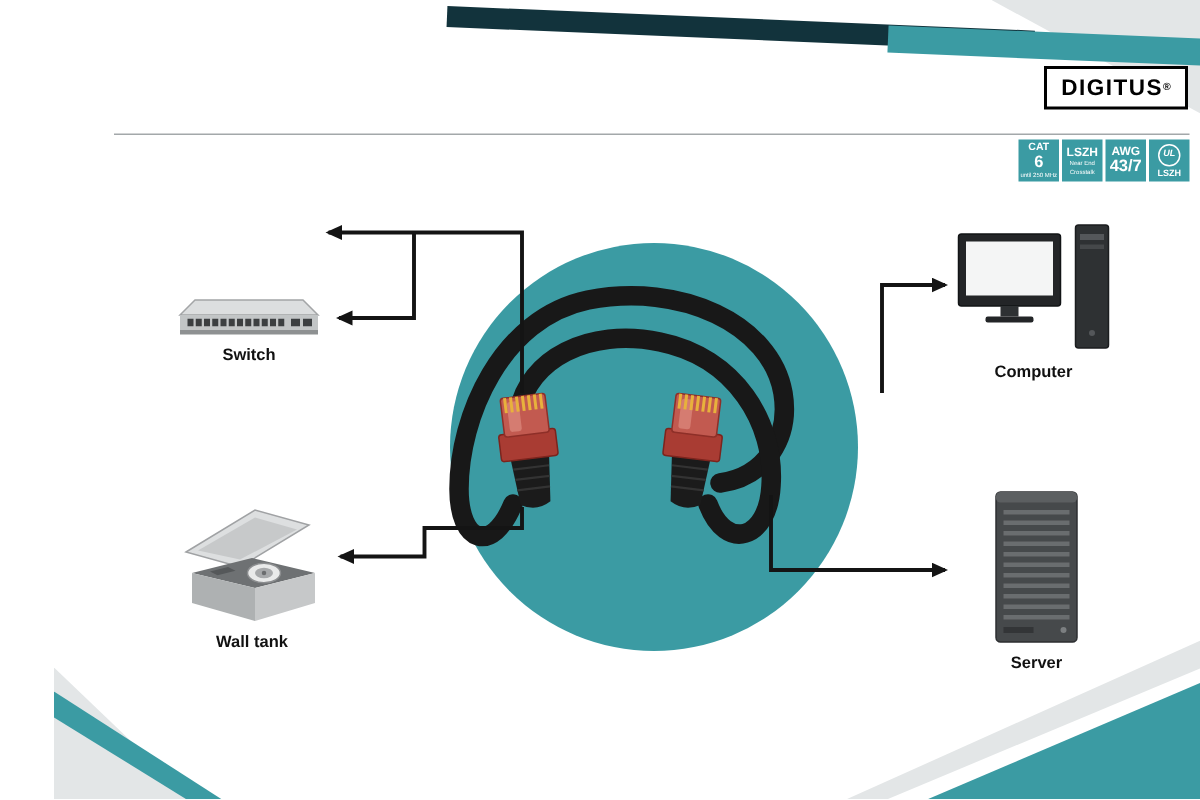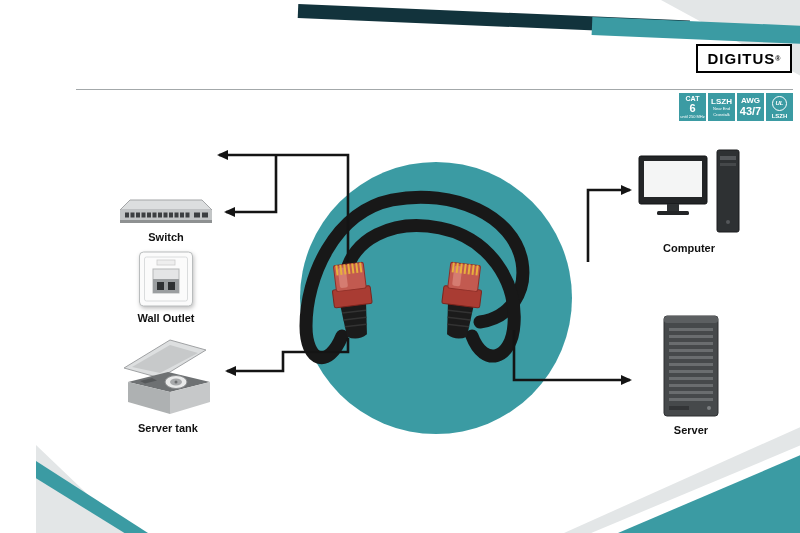--- a/index.html
+++ b/index.html
@@ -59,21 +59,21 @@
 
   .device{position:absolute;text-align:center;}
   .device svg{display:block;margin:0 auto;}
   .device-label{font-size:11px;font-weight:bold;color:#111;margin-top:4px;}
   .dev-router{left:80px;top:142px;width:100px;}
   .dev-switch{left:78px;top:197px;width:104px;}
   .dev-wall{left:86px;top:250px;width:88px;}
   .dev-wall svg{filter:drop-shadow(1px 2px 2px rgba(0,0,0,0.25));}
   .dev-floor{left:82px;top:332px;width:100px;}
   .dev-computer{left:598px;top:148px;width:110px;}
-  .dev-server{left:622px;top:314px;width:66px;text-align:center;}
+  .dev-server{left:622px;top:326px;width:66px;text-align:center;}
 </style>
 </head>
 <body>
 
 <div id="page">
 
   <div class="deco deco-top-gray"></div>
   <div class="deco deco-top-dark"></div>
   <div class="deco deco-top-teal"></div>
   <div class="deco deco-bl-gray"></div>
@@ -171,46 +171,34 @@
           <rect x="56.5" y="15.5" width="4" height="5"></rect>
         <rect x="62" y="15.5" width="4" height="5"></rect>
           <rect x="67.5" y="15.5" width="4" height="5"></rect>
         <rect x="76" y="15.5" width="6" height="5"></rect>
           <rect x="84" y="15.5" width="6" height="5"></rect>
       </g>
     </svg>
     <div class="device-label">Switch</div>
   </div>
 
-  <div class="device dev-wall">
-    <svg width="56" height="58" viewBox="0 0 56 58">
-      <rect x="1.5" y="2" width="53" height="54" rx="4" fill="#fbfbfb" stroke="#b9bcbd" stroke-width="1"></rect>
-      <rect x="6.5" y="7" width="43" height="44" rx="2" fill="none" stroke="#dadcdd" stroke-width="1"></rect>
-      <rect x="19" y="10" width="18" height="5" fill="#eeeeee" stroke="#cccccc" stroke-width="0.8"></rect>
-      <rect x="15" y="19" width="26" height="24" fill="#e4e5e6" stroke="#b5b7b8" stroke-width="1"></rect>
-      <polygon points="15,29 41,29 41,43 15,43" fill="#9b9ea0"></polygon>
-      <rect x="19" y="32" width="7" height="8" fill="#2f3133"></rect>
-      <rect x="30" y="32" width="7" height="8" fill="#2f3133"></rect>
-    </svg>
-    <div class="device-label">Wall Outlet</div>
-  </div>
 
   <div class="device dev-floor">
     <svg width="96" height="86" viewBox="0 0 96 86">
       <polygon points="4,36 50,8 86,18 40,46" fill="#dddfe0" stroke="#a0a2a4" stroke-width="1"></polygon>
       <polygon points="12,35 50,13 78,21 40,41" fill="#c7c9ca"></polygon>
       <polygon points="8,50 48,40 90,50 50,60" fill="#6e7173"></polygon>
       <polygon points="8,50 50,60 50,82 8,70" fill="#aeb1b2"></polygon>
       <polygon points="50,60 90,50 90,70 50,82" fill="#c6c8c9"></polygon>
       <polygon points="20,49 32,46 37,48.5 25,51.5" fill="#55585a"></polygon>
       <ellipse cx="56" cy="50" rx="11" ry="6.5" fill="#e9eaea" stroke="#8b8d8f" stroke-width="1"></ellipse>
       <ellipse cx="56" cy="50" rx="6" ry="3.5" fill="#a7a9ab"></ellipse>
       <circle cx="56" cy="50" r="1.5" fill="#6b6d6f"></circle>
     </svg>
-    <div class="device-label">Server tank</div>
+    <div class="device-label">Wall tank</div>
   </div>
 
   <div class="device dev-computer">
     <svg width="104" height="90" viewBox="0 0 104 90">
       <rect x="80" y="2" width="22" height="82" rx="2" fill="#2e3133" stroke="#1b1d1f" stroke-width="1"></rect>
       <rect x="83" y="8" width="16" height="4" fill="#54575a"></rect>
       <rect x="83" y="15" width="16" height="3" fill="#45484a"></rect>
       <circle cx="91" cy="74" r="2" fill="#54575a"></circle>
       <rect x="2" y="8" width="68" height="48" rx="2" fill="#232527" stroke="#121416" stroke-width="1"></rect>
       <rect x="7" y="13" width="58" height="36" fill="#f4f5f5"></rect>

